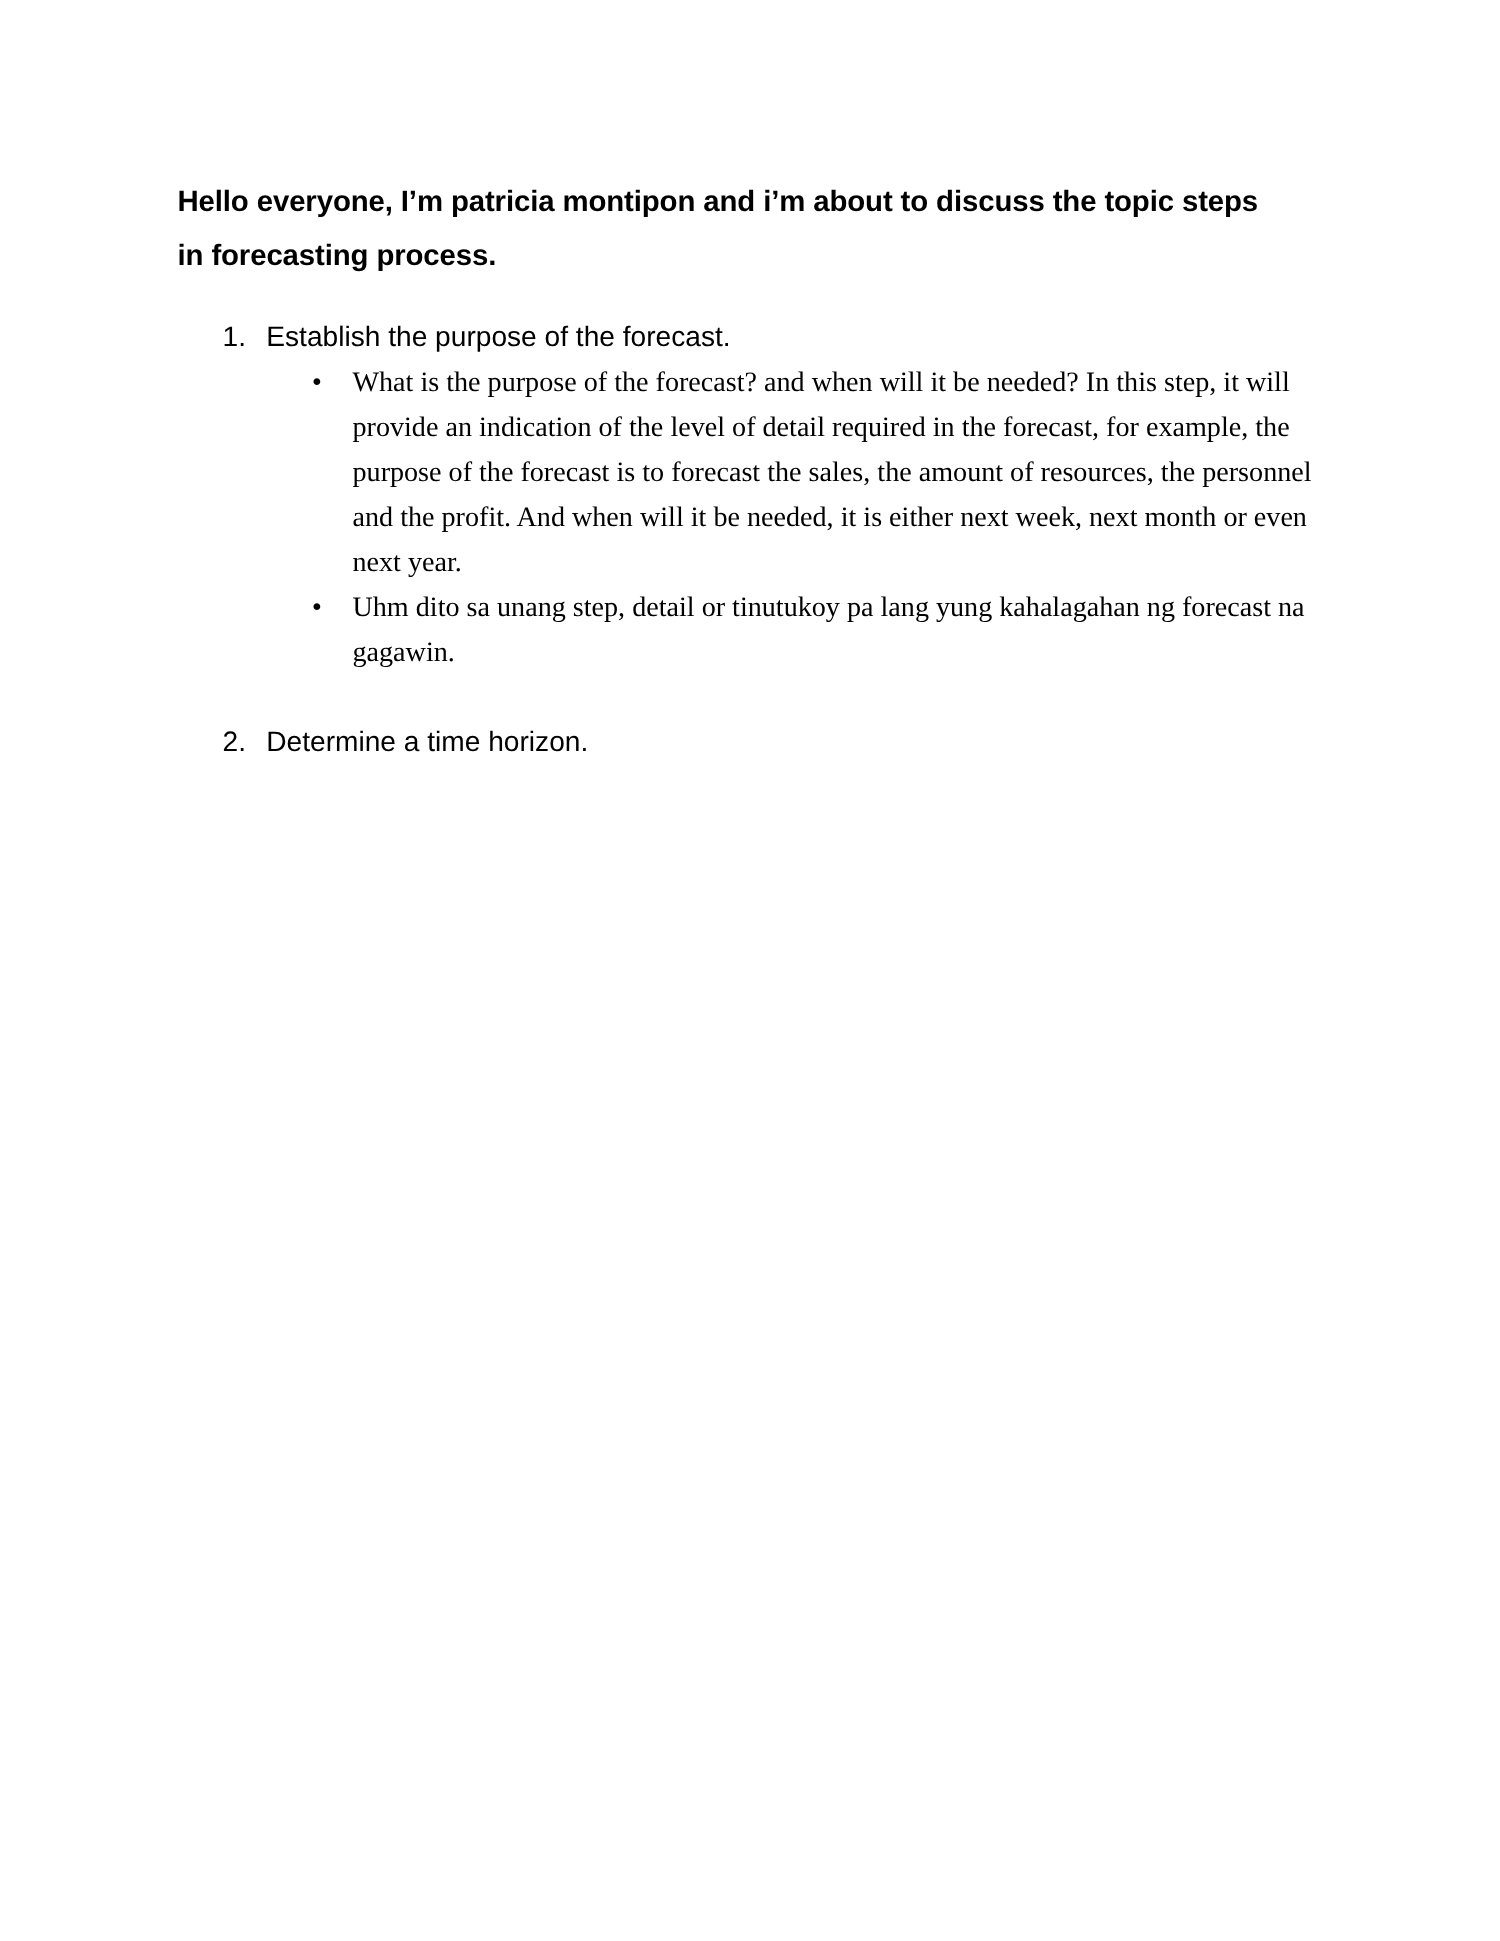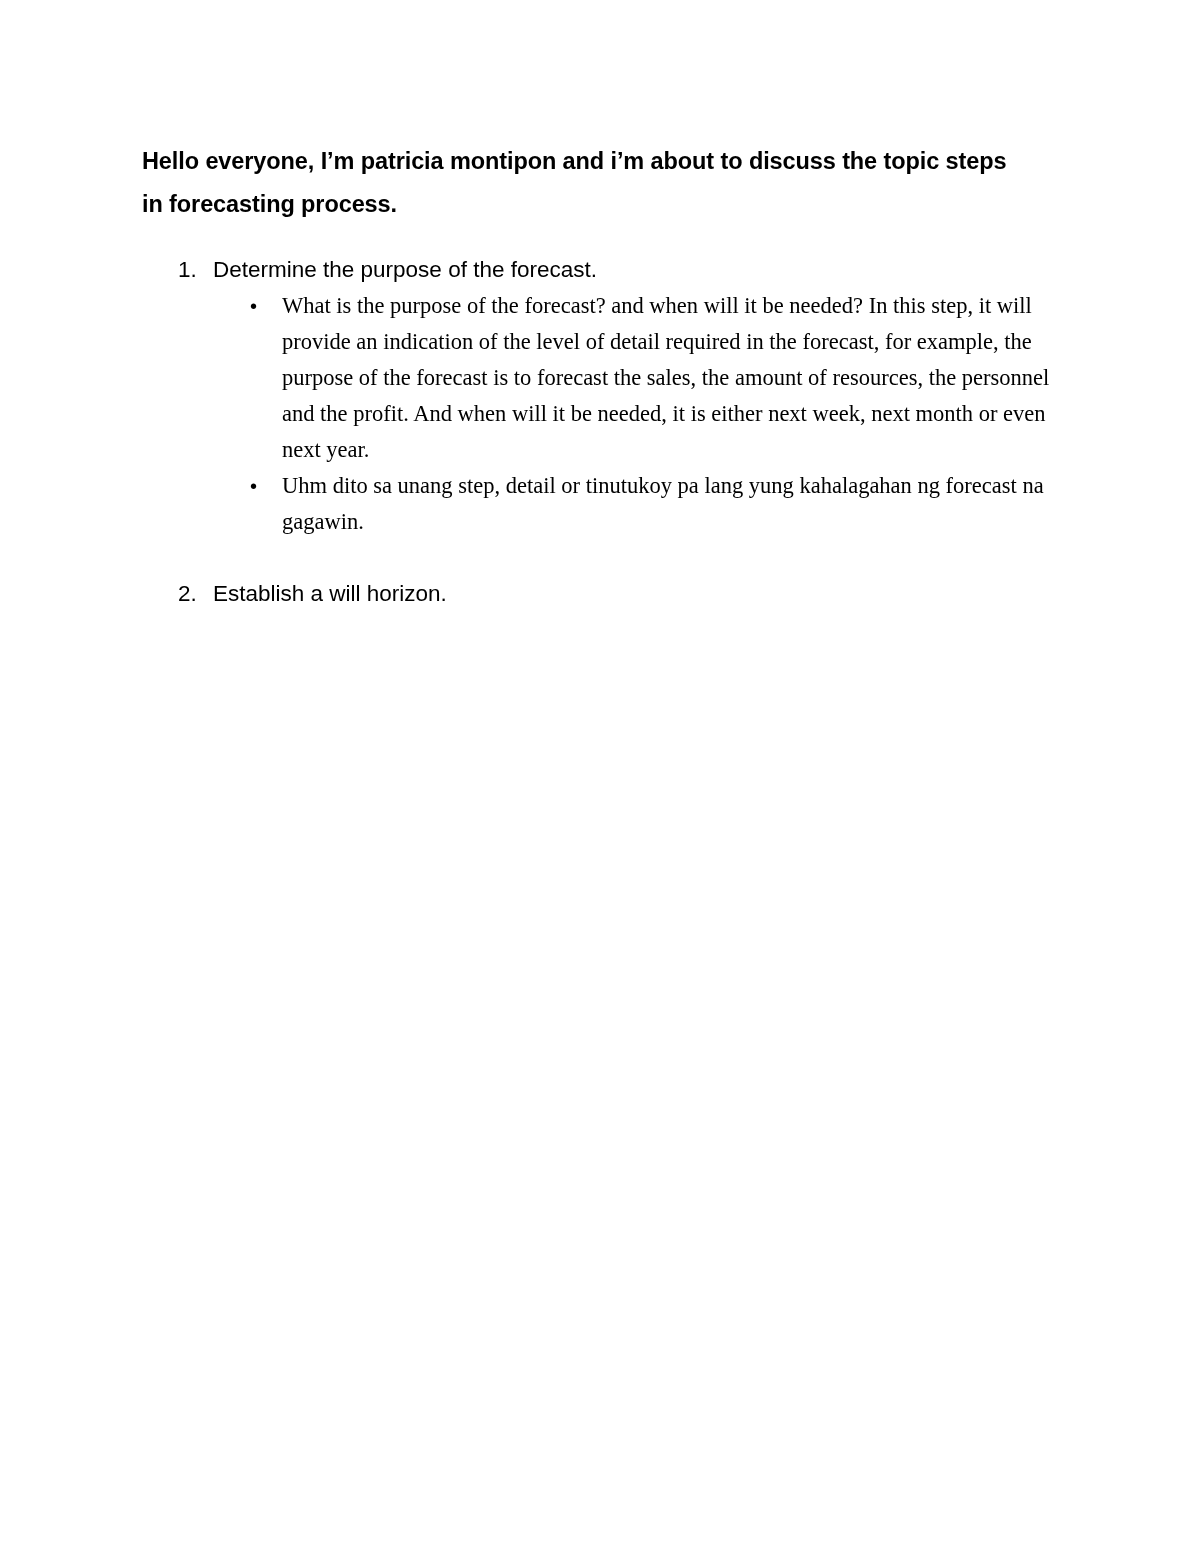--- a/index.html
+++ b/index.html
@@ -116,36 +116,36 @@
   <div class="doc-body">
 
     <p class="lead-paragraph">Hello everyone, I’m patricia montipon and i’m about to discuss the topic steps in forecasting process.</p>
 
 
 
     <ol class="numbered-list">
 
       <li class="numbered-item">
         <span class="item-marker">1.</span>
-        <span class="item-text">Determine the purpose of the forecast.</span>
+        <span class="item-text">Establish the purpose of the forecast.</span>
 
         <ul class="bullet-list">
           <li class="bullet-item">
             <span class="bullet-marker">•</span>
             <span class="bullet-text">What is the purpose of the forecast? and when will it be needed? In this step, it will provide an indication of the level of detail required in the forecast, for example, the purpose of the forecast is to forecast the sales, the amount of resources, the personnel and the profit. And when will it be needed, it is either next week, next month or even next year.</span>
           </li>
           <li class="bullet-item">
             <span class="bullet-marker">•</span>
             <span class="bullet-text">Uhm dito sa unang step, detail or tinutukoy pa lang yung kahalagahan ng forecast na gagawin.</span>
           </li>
         </ul>
       </li>
 
       <div class="list-gap"></div>
 
       <li class="numbered-item">
         <span class="item-marker">2.</span>
-        <span class="item-text">Establish a will horizon.</span>
+        <span class="item-text">Determine a time horizon.</span>
       </li>
 
     </ol>
   </div>
 </div>
 
 </body></html>

